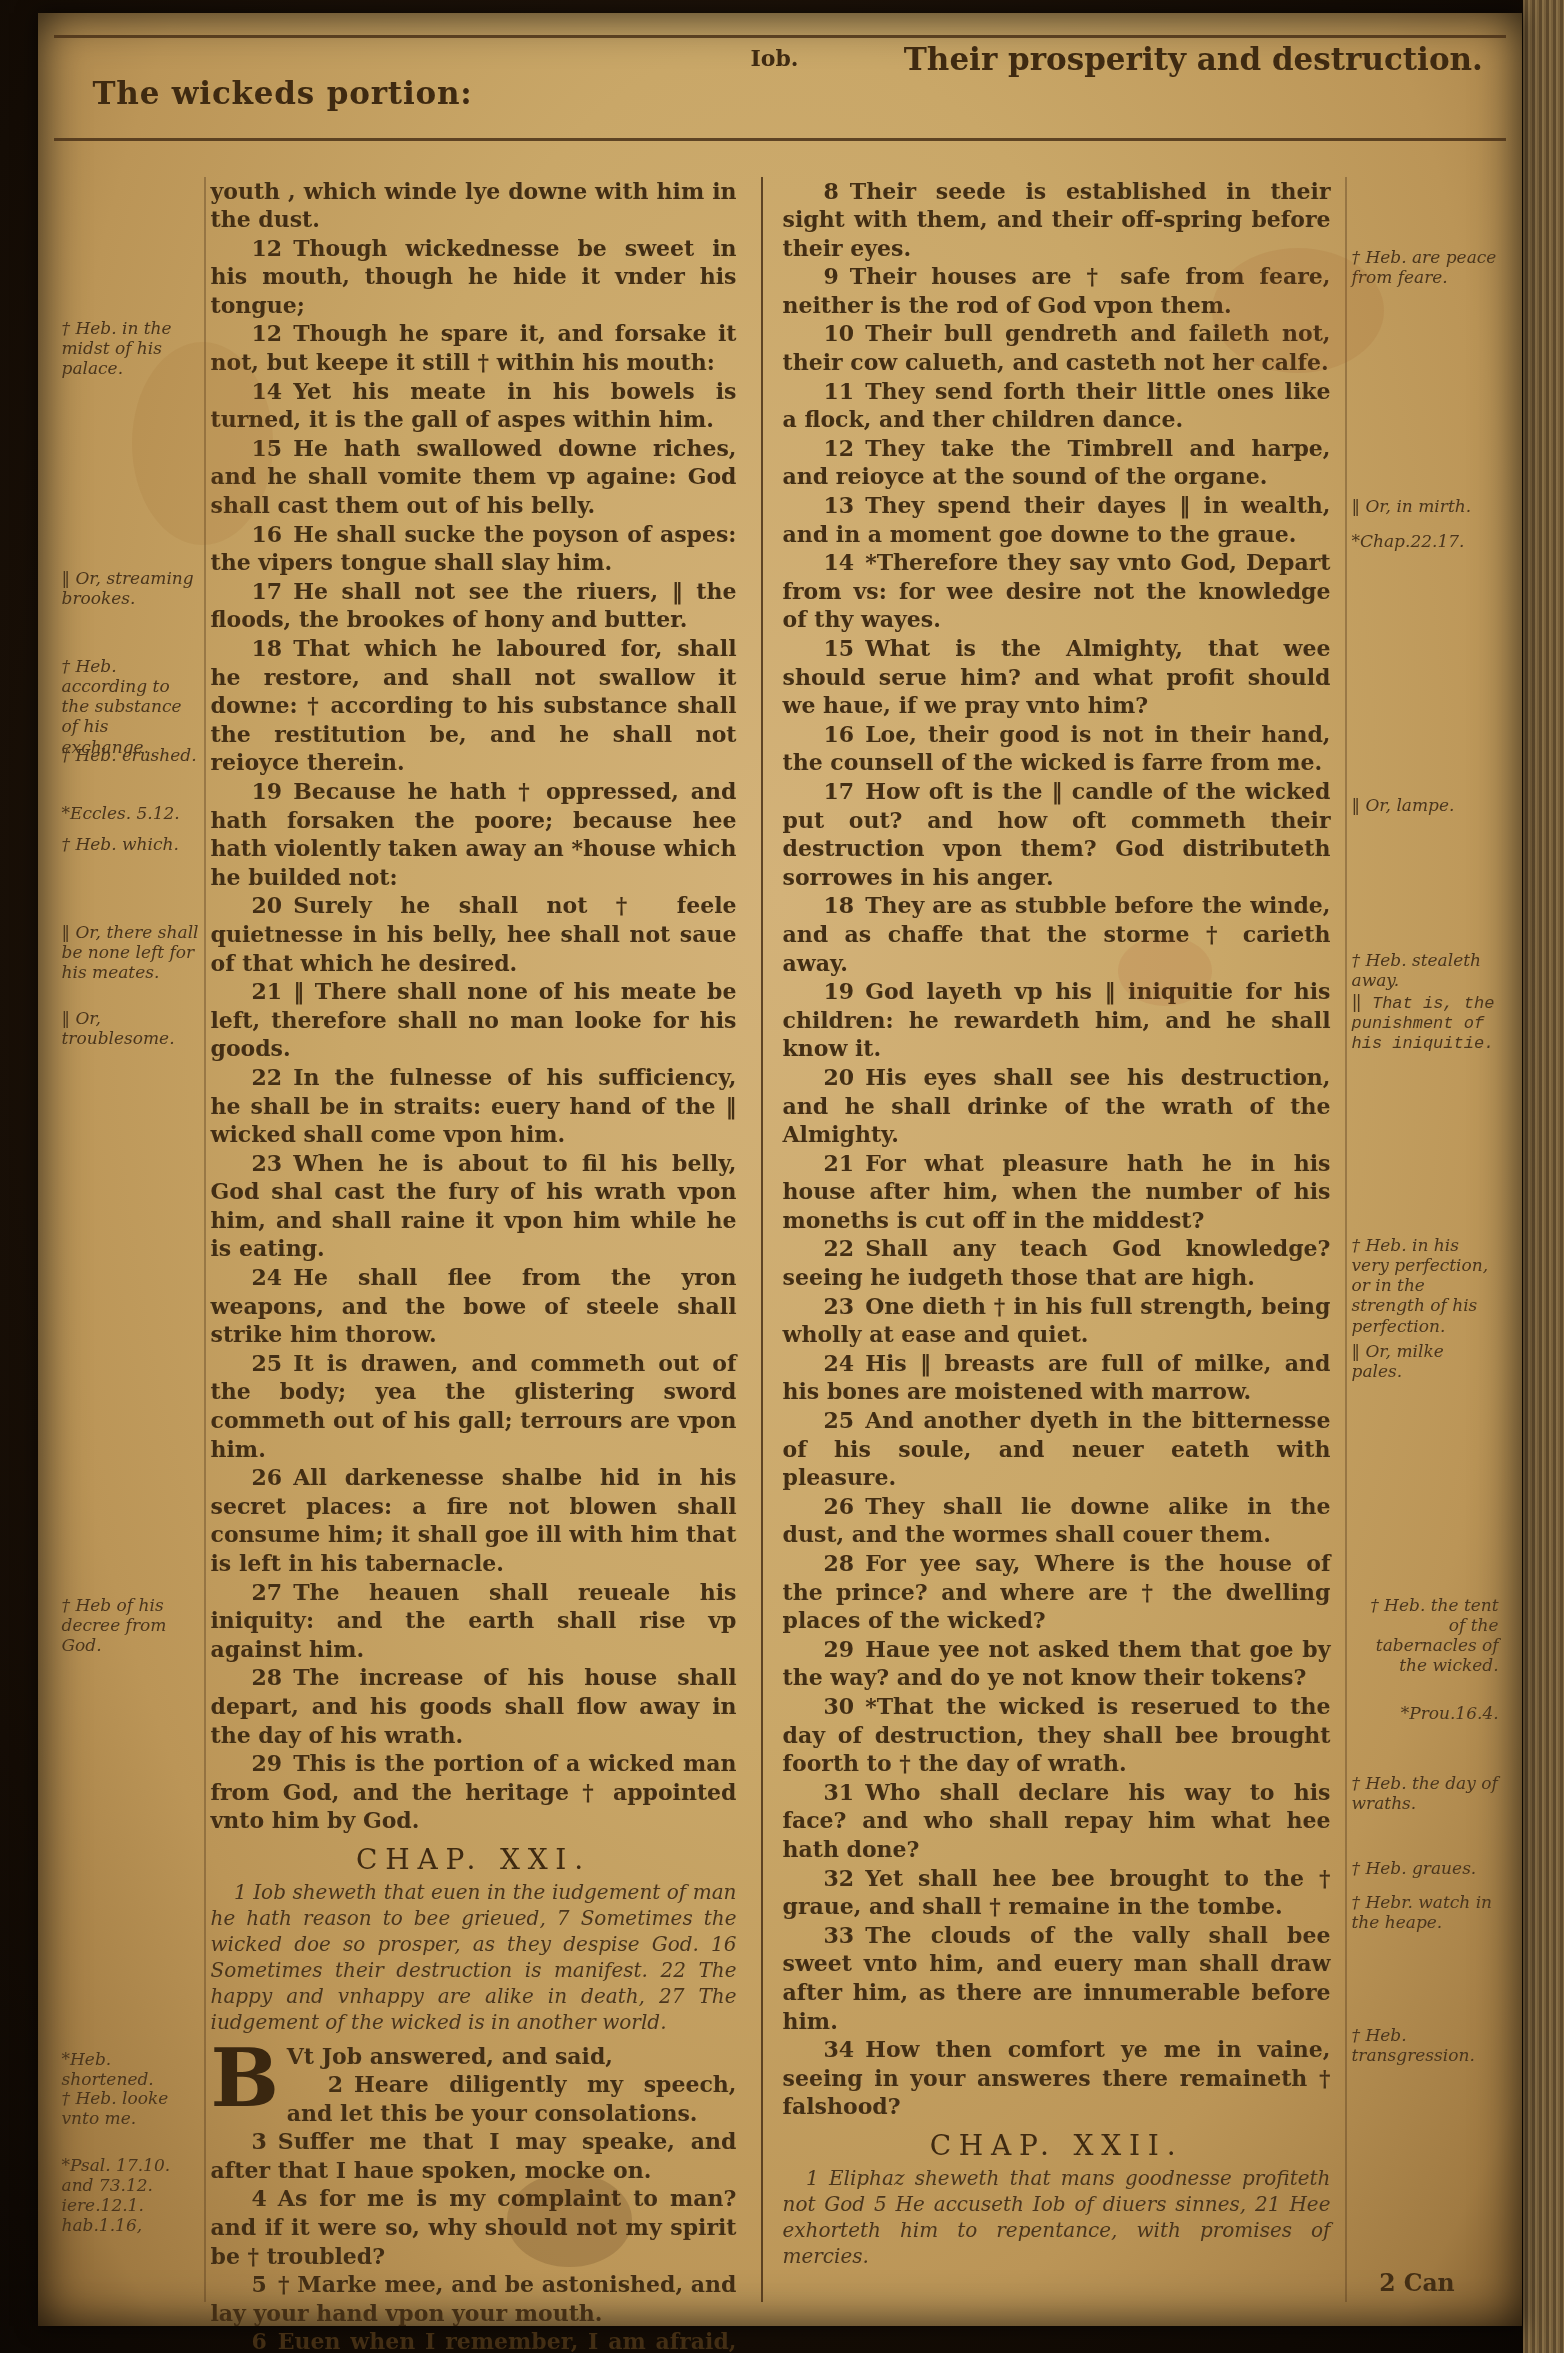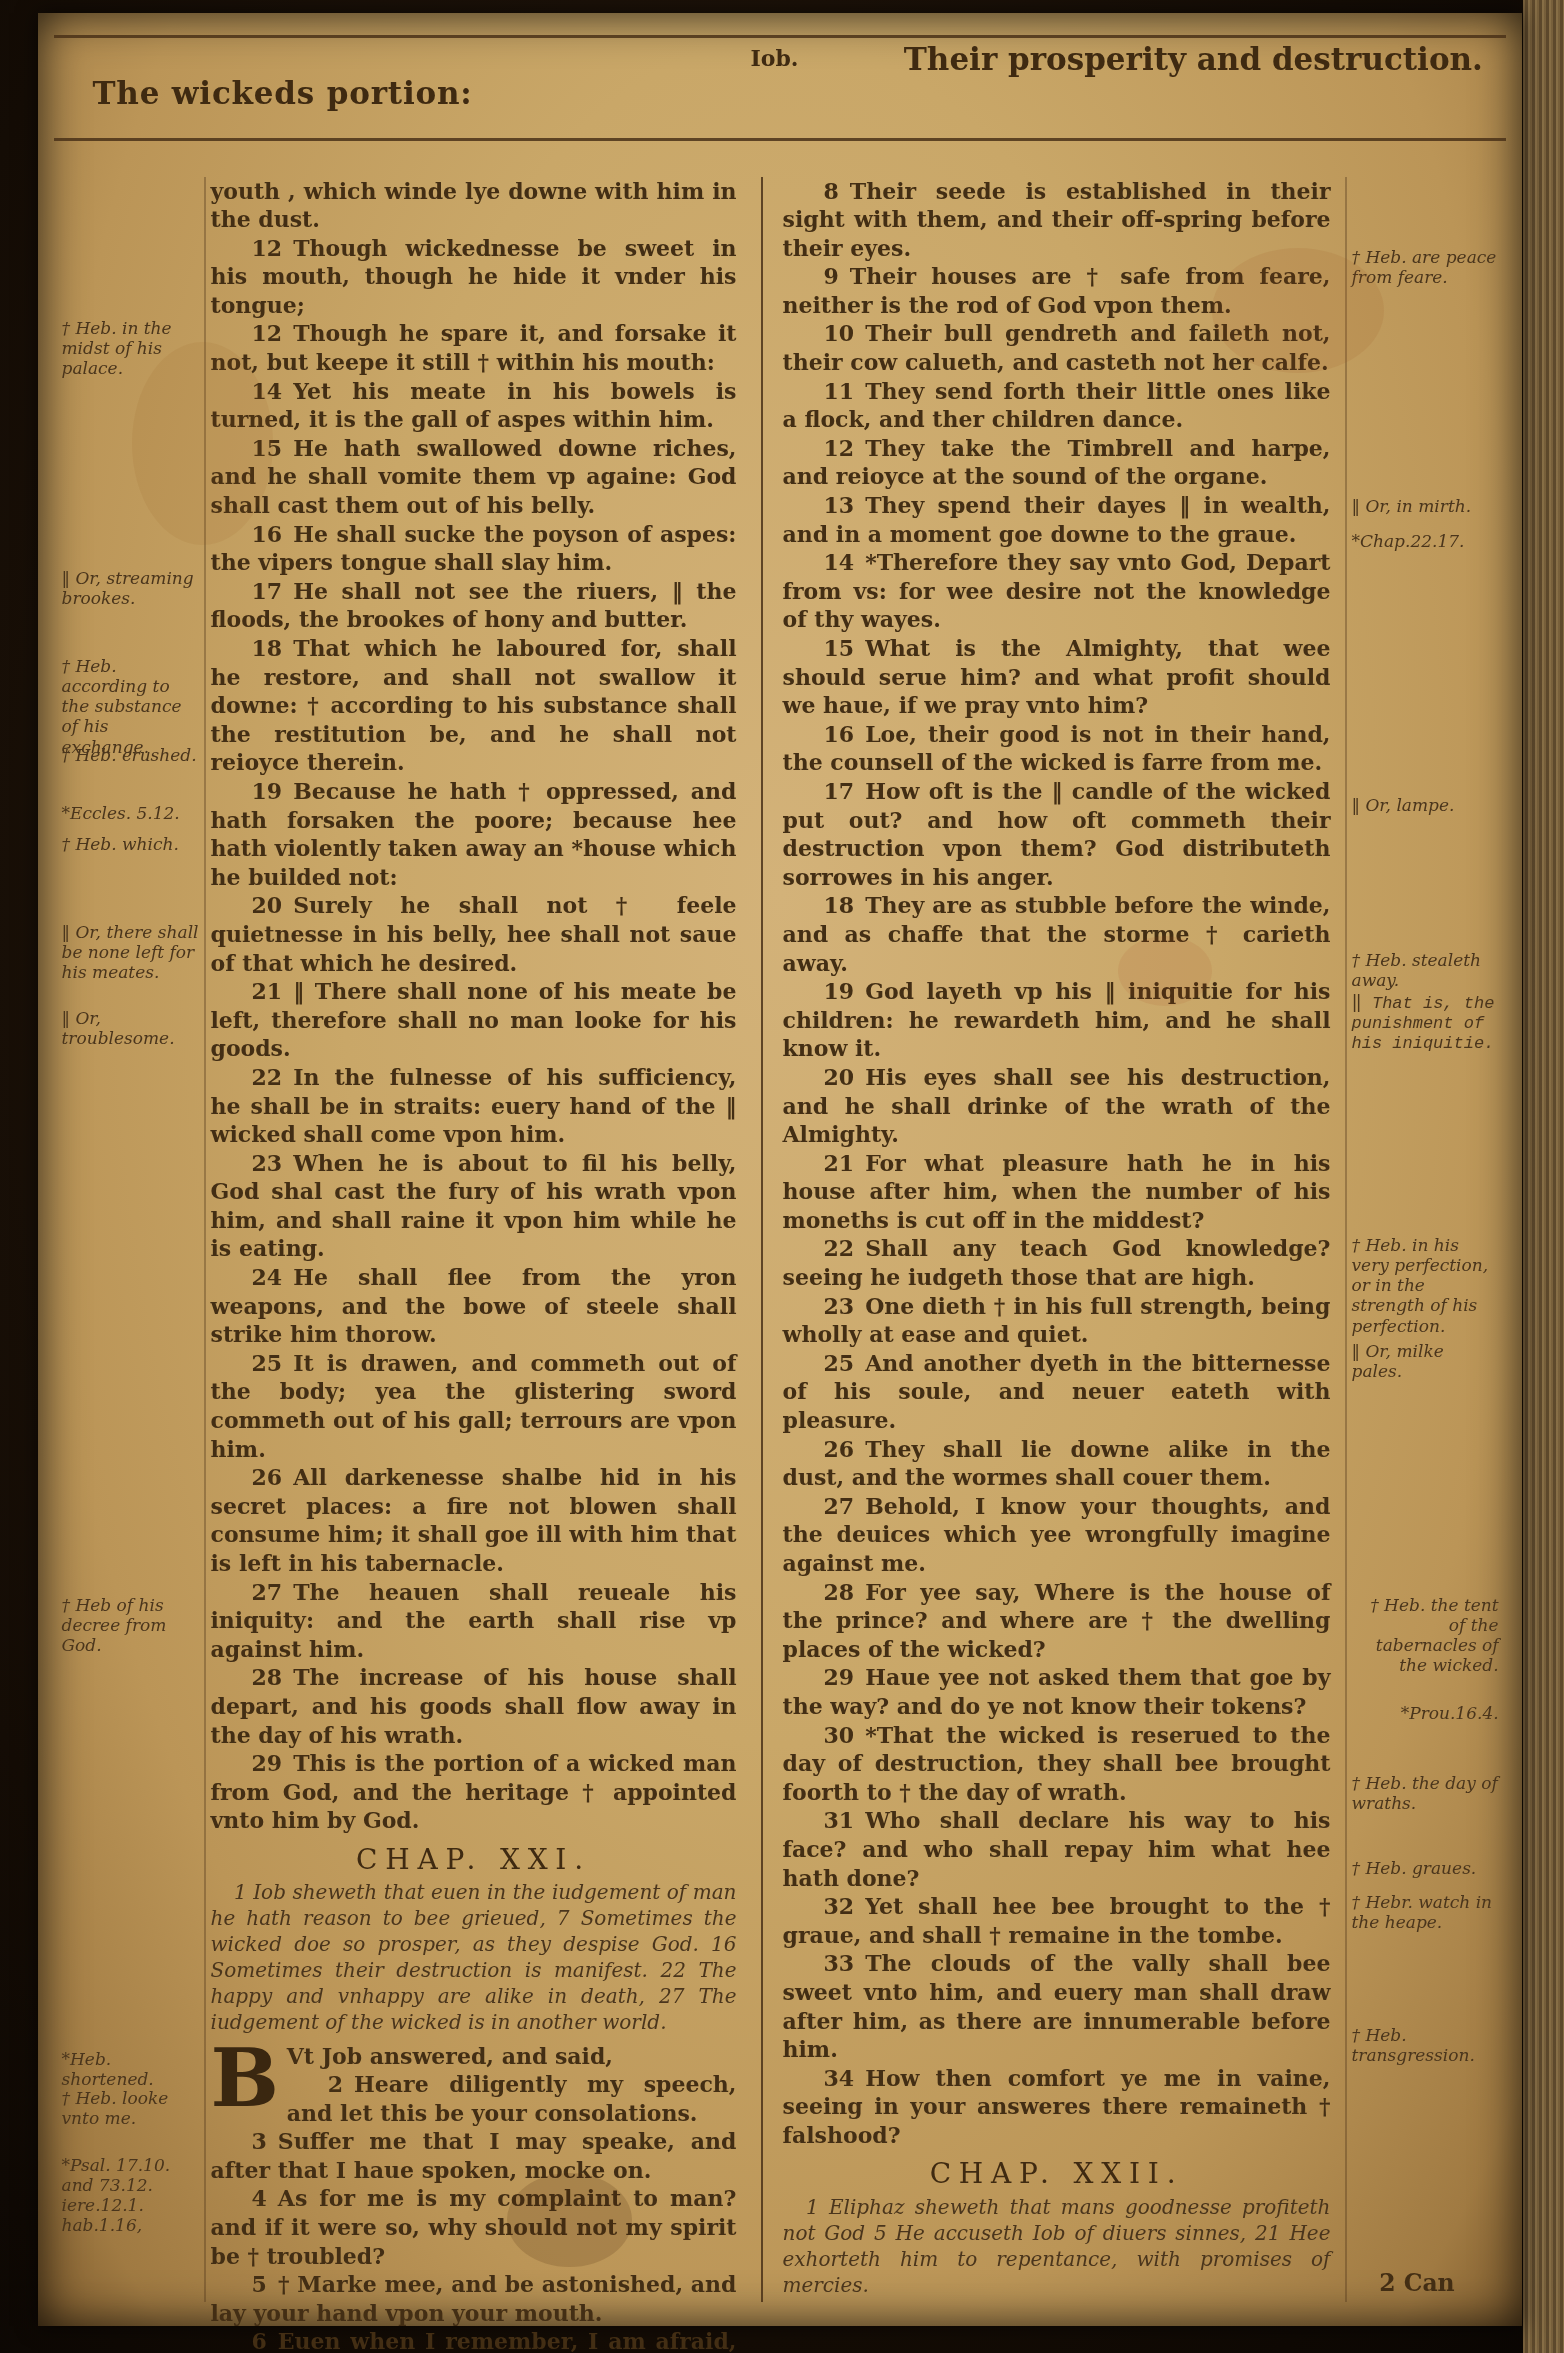--- a/index.html
+++ b/index.html
@@ -121,23 +121,23 @@
           <p class="verse"><span class="vnum">14</span>*Therefore they say vnto God, Depart from vs: for wee desire not the knowledge of thy wayes.</p>
           <p class="verse"><span class="vnum">15</span>What is the Almighty, that wee should serue him? and what profit should we haue, if we pray vnto him?</p>
           <p class="verse"><span class="vnum">16</span>Loe, their good is not in their hand, the counsell of the wicked is farre from me.</p>
           <p class="verse"><span class="vnum">17</span>How oft is the ‖ candle of the wicked put out? and how oft commeth their destruction vpon them? God distributeth sorrowes in his anger.</p>
           <p class="verse"><span class="vnum">18</span>They are as stubble before the winde, and as chaffe that the storme † carieth away.</p>
           <p class="verse"><span class="vnum">19</span>God layeth vp his ‖ iniquitie for his children: he rewardeth him, and he shall know it.</p>
           <p class="verse"><span class="vnum">20</span>His eyes shall see his destruction, and he shall drinke of the wrath of the Almighty.</p>
           <p class="verse"><span class="vnum">21</span>For what pleasure hath he in his house after him, when the number of his moneths is cut off in the middest?</p>
           <p class="verse"><span class="vnum">22</span>Shall any teach God knowledge? seeing he iudgeth those that are high.</p>
           <p class="verse"><span class="vnum">23</span>One dieth † in his full strength, being wholly at ease and quiet.</p>
+          <p class="verse"><span class="vnum">24</span>His ‖ breasts are full of milke, and his bones are moistened with marrow.</p>
           <p class="verse"><span class="vnum">25</span>And another dyeth in the bitternesse of his soule, and neuer eateth with pleasure.</p>
           <p class="verse"><span class="vnum">26</span>They shall lie downe alike in the dust, and the wormes shall couer them.</p>
-          <p class="verse"><span class="vnum">27</span>Behold, I know your thoughts, and the deuices which yee wrongfully imagine against me.</p>
           <p class="verse"><span class="vnum">28</span>For yee say, Where is the house of the prince? and where are † the dwelling places of the wicked?</p>
           <p class="verse"><span class="vnum">29</span>Haue yee not asked them that goe by the way? and do ye not know their tokens?</p>
           <p class="verse"><span class="vnum">30</span>*That the wicked is reserued to the day of destruction, they shall bee brought foorth to † the day of wrath.</p>
           <p class="verse"><span class="vnum">31</span>Who shall declare his way to his face? and who shall repay him what hee hath done?</p>
           <p class="verse"><span class="vnum">32</span>Yet shall hee bee brought to the † graue, and shall † remaine in the tombe.</p>
           <p class="verse"><span class="vnum">33</span>The clouds of the vally shall bee sweet vnto him, and euery man shall draw after him, as there are innumerable before him.</p>
           <p class="verse"><span class="vnum">34</span>How then comfort ye me in vaine, seeing in your answeres there remaineth † falshood?</p>
           <p class="verse chapter-heading">CHAP. XXII.</p>
           <p class="verse argument">1 Eliphaz sheweth that mans goodnesse profiteth not God 5 He accuseth Iob of diuers sinnes, 21 Hee exhorteth him to repentance, with promises of mercies.</p>
         </div>

